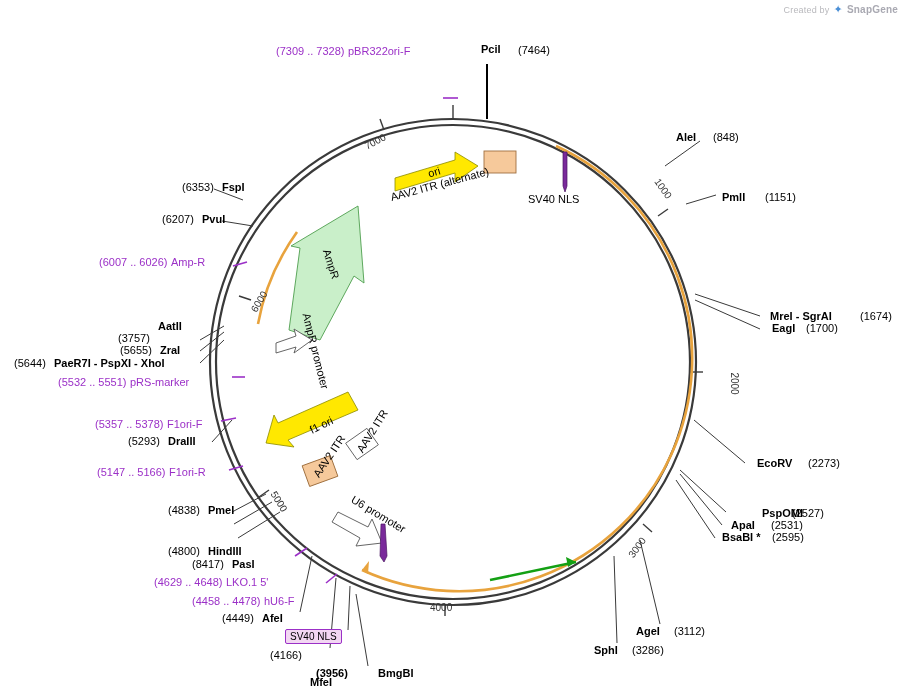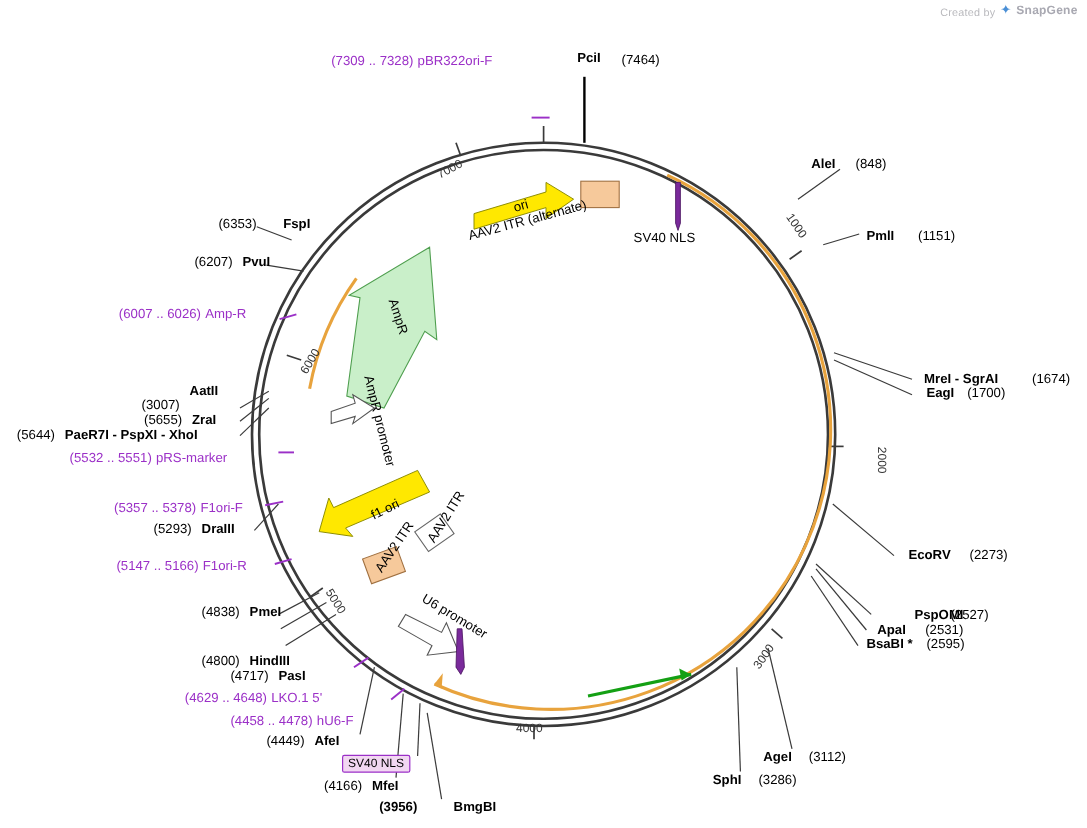--- a/index.html
+++ b/index.html
@@ -184,51 +184,51 @@
   <div class="lbl b" style="left:722px;top:531px;">BsaBI *</div>
   <div class="lbl pos" style="left:772px;top:531px;">(2595)</div>
 
   <div class="lbl b" style="left:636px;top:625px;">AgeI</div>
   <div class="lbl pos" style="left:674px;top:625px;">(3112)</div>
 
   <div class="lbl b" style="left:594px;top:644px;">SphI</div>
   <div class="lbl pos" style="left:632px;top:644px;">(3286)</div>
 
   <div class="lbl pos" style="left:182px;top:181px;">(6353)</div>
-  <div class="lbl b" style="left:236px;top:181px;text-align:center;">FspI</div>
+  <div class="lbl b" style="left:222px;top:181px;text-align:center;">FspI</div>
 
   <div class="lbl pos" style="left:162px;top:213px;">(6207)</div>
   <div class="lbl b" style="left:202px;top:213px;">PvuI</div>
 
-  <div class="lbl pos" style="left:118px;top:332px;">(3007)</div>
+  <div class="lbl pos" style="left:118px;top:332px;">(3757)</div>
   <div class="lbl b" style="left:158px;top:320px;">AatII</div>
 
   <div class="lbl pos" style="left:120px;top:344px;">(5655)</div>
   <div class="lbl b" style="left:160px;top:344px;">ZraI</div>
 
   <div class="lbl pos" style="left:14px;top:357px;">(5644)</div>
   <div class="lbl b" style="left:54px;top:357px;">PaeR7I  -  PspXI  -  XhoI</div>
 
   <div class="lbl pos" style="left:128px;top:435px;">(5293)</div>
   <div class="lbl b" style="left:168px;top:435px;">DraIII</div>
 
   <div class="lbl pos" style="left:168px;top:504px;">(4838)</div>
   <div class="lbl b" style="left:208px;top:504px;">PmeI</div>
 
   <div class="lbl pos" style="left:168px;top:545px;">(4800)</div>
   <div class="lbl b" style="left:208px;top:545px;">HindIII</div>
 
-  <div class="lbl pos" style="left:192px;top:558px;">(4717)</div>
+  <div class="lbl pos" style="left:192px;top:558px;">(8417)</div>
   <div class="lbl b" style="left:232px;top:558px;">PasI</div>
 
   <div class="lbl pos" style="left:222px;top:612px;">(4449)</div>
   <div class="lbl b" style="left:262px;top:612px;">AfeI</div>
 
   <div class="lbl pos" style="left:270px;top:649px;">(4166)</div>
-  <div class="lbl b" style="left:310px;top:649px;">MfeI</div>
+  <div class="lbl b" style="left:310px;top:676px;">MfeI</div>
 
   <div class="lbl pos" style="left:316px;top:667px;font-weight:bold;">(3956)</div>
   <div class="lbl b" style="left:378px;top:667px;">BmgBI</div>
 
   <div class="lbl purple" style="left:276px;top:45px;">(7309 .. 7328)</div>
   <div class="lbl purple" style="left:348px;top:45px;">pBR322ori-F</div>
 
   <div class="lbl purple" style="left:99px;top:256px;">(6007 .. 6026)</div>
   <div class="lbl purple" style="left:171px;top:256px;">Amp-R</div>
 

